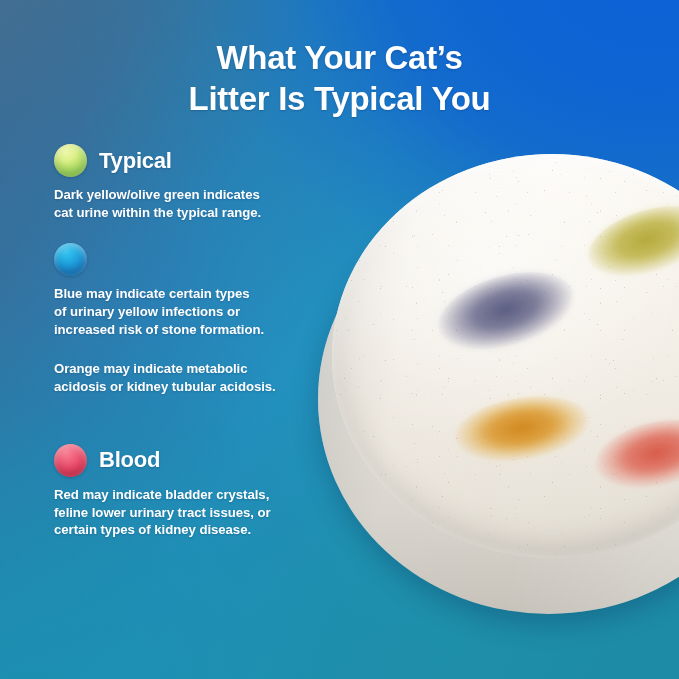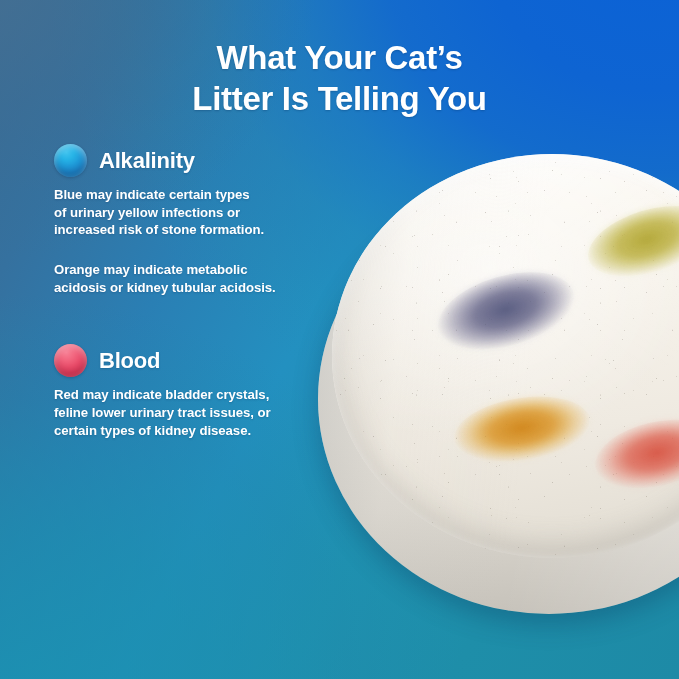--- a/index.html
+++ b/index.html
@@ -355,30 +355,37 @@
       <div class="stain stain-acidity"></div>
       <div class="stain-grain stain-acidity"></div>
 
       <div class="stain stain-blood"></div>
       <div class="stain-grain stain-blood"></div>
     </div>
   </div>
 
   <div class="title">
     <span class="title-line">What Your Cat’s</span>
-    <span class="title-line">Litter Is Telling You</span>
+    <span class="title-line">Litter Is Typical You</span>
   </div>
 
   <div class="legend">
 
+    <div class="legend-item">
+      <div class="legend-head">
+        <span class="dot dot-typical"></span>
+        <span class="legend-title">Typical</span>
+      </div>
+      <div class="legend-body">Dark yellow/olive green indicates
+cat urine within the typical range.</div>
+    </div>
 
     <div class="legend-item">
       <div class="legend-head">
         <span class="dot dot-alkalinity"></span>
-        <span class="legend-title">Alkalinity</span>
       </div>
       <div class="legend-body">Blue may indicate certain types
 of urinary yellow infections or
 increased risk of stone formation.</div>
     </div>
 
     <div class="legend-item">
       <div class="legend-body">Orange may indicate metabolic
 acidosis or kidney tubular acidosis.</div>
     </div>

